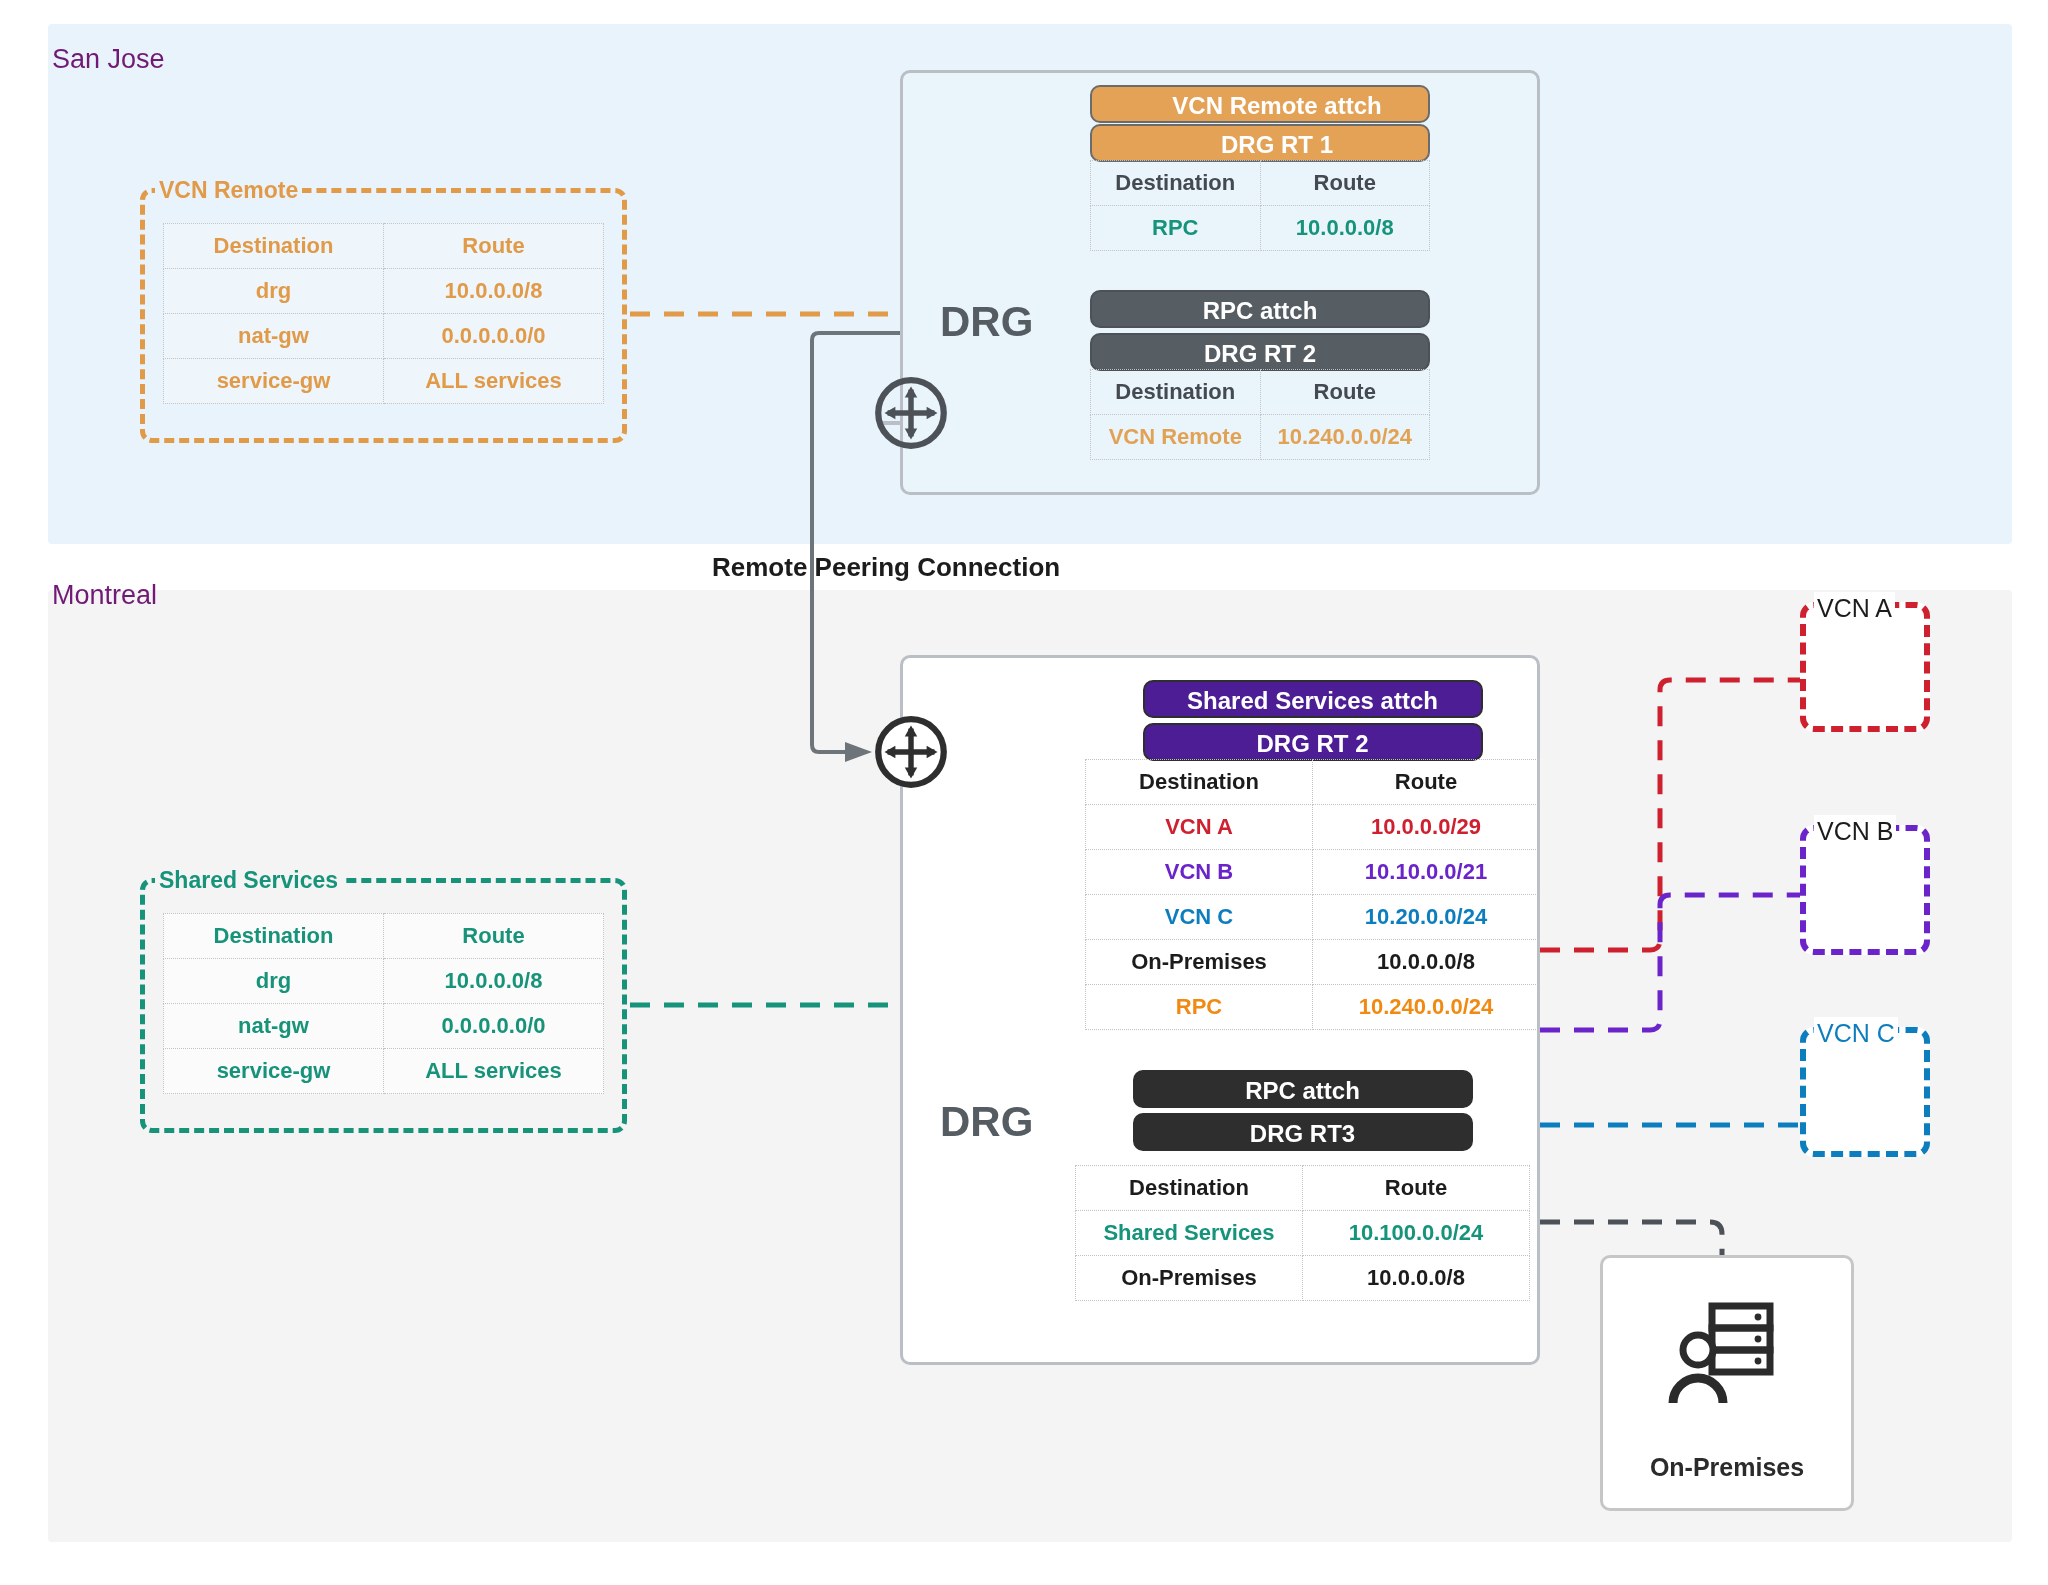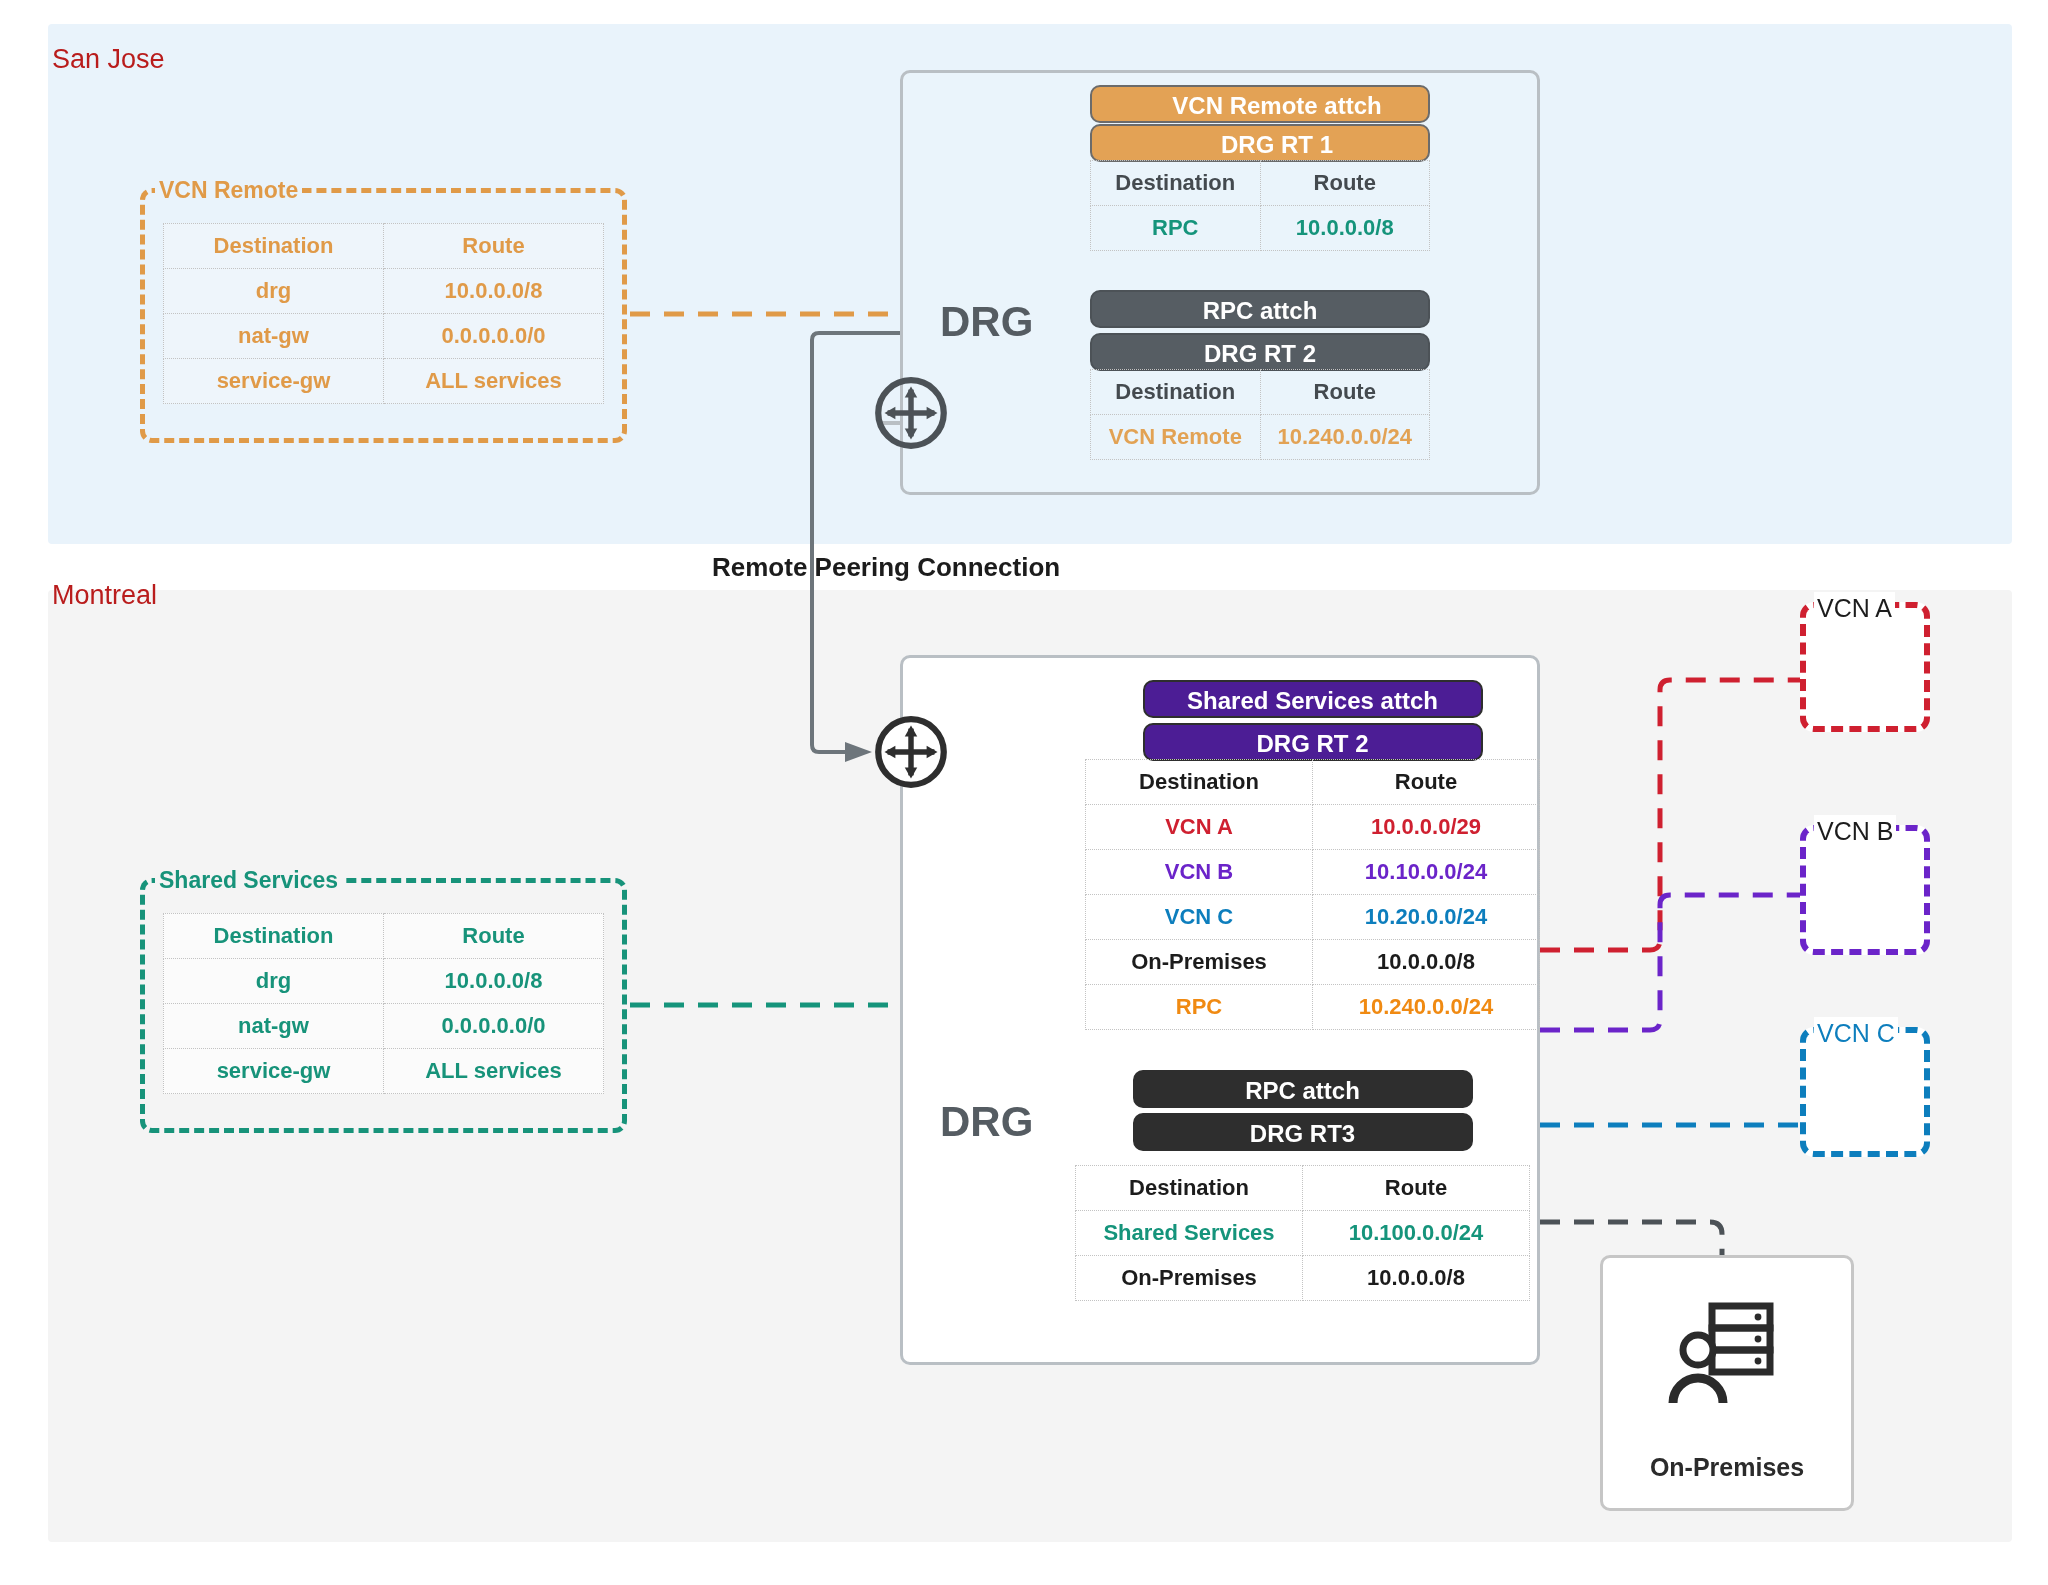--- a/index.html
+++ b/index.html
@@ -3,21 +3,21 @@
 <meta charset="utf-8">
 <style>
   html,body{margin:0;padding:0;background:#ffffff;}
   body{font-family:"Liberation Sans",sans-serif;}
   #canvas{position:relative;width:2048px;height:1585px;background:#ffffff;overflow:hidden;}
 
   
   .region{position:absolute;border-radius:4px;}
   #sanjose-region{left:48px;top:24px;width:1964px;height:520px;background:#e9f3fb;}
   #montreal-region{left:48px;top:590px;width:1964px;height:952px;background:#f4f4f4;}
-  .region-label{position:absolute;font-size:27px;color:#b91c1c;font-family:"Liberation Sans",sans-serif;}
+  .region-label{position:absolute;font-size:27px;color:#701a75;font-family:"Liberation Sans",sans-serif;}
   #sanjose-label{left:52px;top:44px;}
   #montreal-label{left:52px;top:580px;}
 
   
   .vcn-dashed{position:absolute;border:5px dashed;border-radius:12px;background:transparent;box-sizing:border-box;}
   .vcn-dashed > .vcn-title{position:absolute;top:-18px;left:10px;font-size:23px;font-weight:bold;padding:0 4px;line-height:30px;}
 
   #vcn-remote-box{left:140px;top:188px;width:487px;height:255px;border-color:#e09a48;}
   #vcn-remote-box .vcn-title{color:#e09a48;background:#e9f3fb;}
   #shared-svc-box{left:140px;top:878px;width:487px;height:255px;border-color:#17937a;}
@@ -234,21 +234,21 @@
           <tr>
         <td class="hdr c-black">Destination</td>
         <td class="hdr c-black">Route</td>
       </tr>
       <tr>
         <td class="c-red">VCN A</td>
         <td class="c-red">10.0.0.0/29</td>
       </tr>
       <tr>
         <td class="c-purple">VCN B</td>
-        <td class="c-purple">10.10.0.0/24</td>
+        <td class="c-purple">10.10.0.0/21</td>
       </tr>
       <tr>
         <td class="c-blue">VCN C</td>
         <td class="c-blue">10.20.0.0/24</td>
       </tr>
       <tr>
         <td class="c-black">On-Premises</td>
         <td class="c-black">10.0.0.0/8</td>
       </tr>
       <tr>

